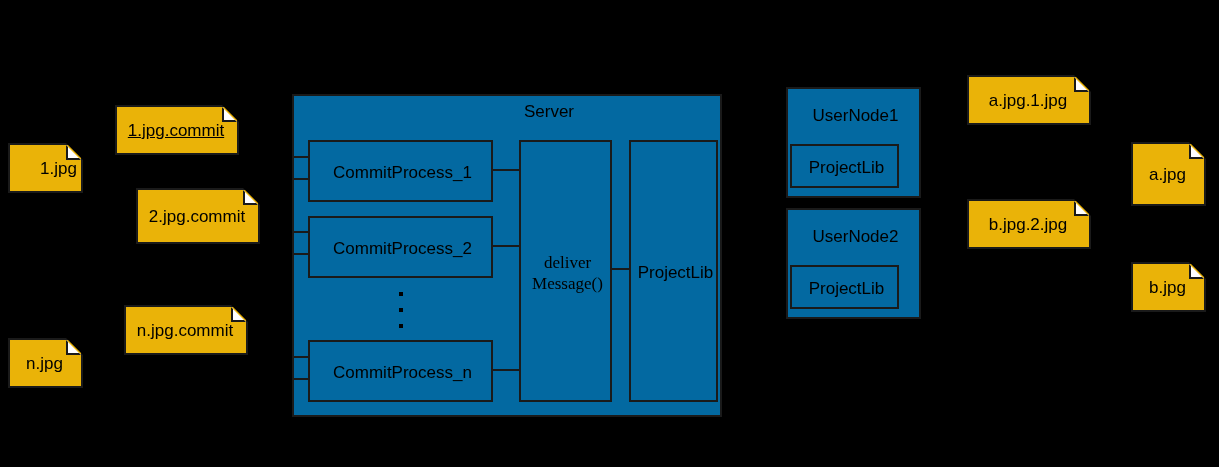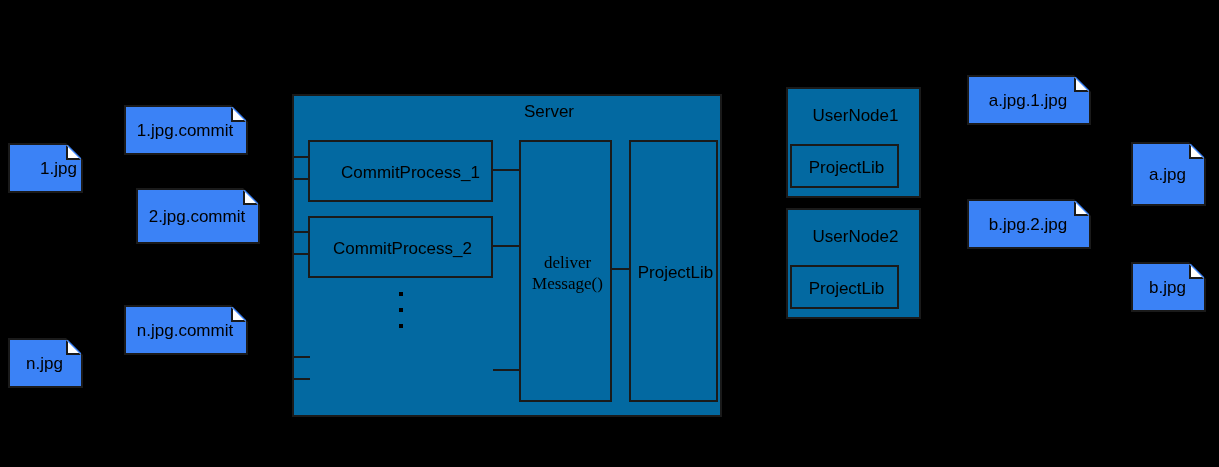--- a/index.html
+++ b/index.html
@@ -12,21 +12,21 @@
     position: relative;
     width: 1219px;
     height: 467px;
     background: #000000;
     font-family: "Liberation Sans", sans-serif;
     overflow: hidden;
   }
   
   .file-icon {
     position: absolute;
-    background: #3b82f6;
+    background: #eab308;
     border: 2px solid #1a1a1a;
     box-sizing: border-box;
     display: flex;
     align-items: center;
     justify-content: center;
   }
   .file-icon .fold-cut {
     position: absolute;
     top: -2px;
     right: -2px;
@@ -102,21 +102,21 @@
     <span class="file-label">1.jpg</span>
   </div>
 
 
   <div class="file-icon" style="left:8px; top:338px; width:75px; height:50px;">
     <div class="fold-cut"></div>
     <div class="fold-tri"></div>
     <span class="file-label">n.jpg</span>
   </div>
 
-  <div class="file-icon" style="left:124px; top:105px; width:124px; height:50px;">
+  <div class="file-icon" style="left:115px; top:105px; width:124px; height:50px;text-decoration:underline;">
     <div class="fold-cut"></div>
     <div class="fold-tri"></div>
     <span class="file-label">1.jpg.commit</span>
   </div>
 
   <div class="file-icon" style="left:136px; top:188px; width:124px; height:56px;">
     <div class="fold-cut"></div>
     <div class="fold-tri"></div>
     <span class="file-label">2.jpg.commit</span>
   </div>
@@ -133,27 +133,30 @@
   <div class="conn" style="left:292px; top:156px; width:18px; height:2px;"></div>
   <div class="conn" style="left:292px; top:178px; width:18px; height:2px;"></div>
 
   <div class="conn" style="left:292px; top:231px; width:18px; height:2px;"></div>
   <div class="conn" style="left:292px; top:253px; width:18px; height:2px;"></div>
 
   <div class="conn" style="left:292px; top:356px; width:18px; height:2px;"></div>
   <div class="conn" style="left:292px; top:378px; width:18px; height:2px;"></div>
 
   <div class="box" style="left:308px; top:140px; width:185px; height:62px;">
-    <div class="box-label" style="left:0; top:22px; width:185px;padding-left:8px;">CommitProcess_1</div>
+    <div class="box-label" style="left:0; top:22px; width:185px;">CommitProcess_1</div>
   </div>
 
   <div class="box" style="left:308px; top:216px; width:185px; height:62px;">
     <div class="box-label" style="left:0; top:22px; width:185px;">CommitProcess_2</div>
   </div>
 
+  <div class="box" style="left:308px; top:340px; width:185px; height:62px;">
+    <div class="box-label" style="left:0; top:22px; width:185px;">CommitProcess_n</div>
+  </div>
 
   <div class="dots" style="left:398px; top:292px; width:6px; height:36px;">
     <span></span>
       <span></span>
       <span></span>
   </div>
 
   <div class="conn" style="left:493px; top:169px; width:27px; height:2px;"></div>
   <div class="conn" style="left:493px; top:245px; width:27px; height:2px;"></div>
   <div class="conn" style="left:493px; top:369px; width:27px; height:2px;"></div>

